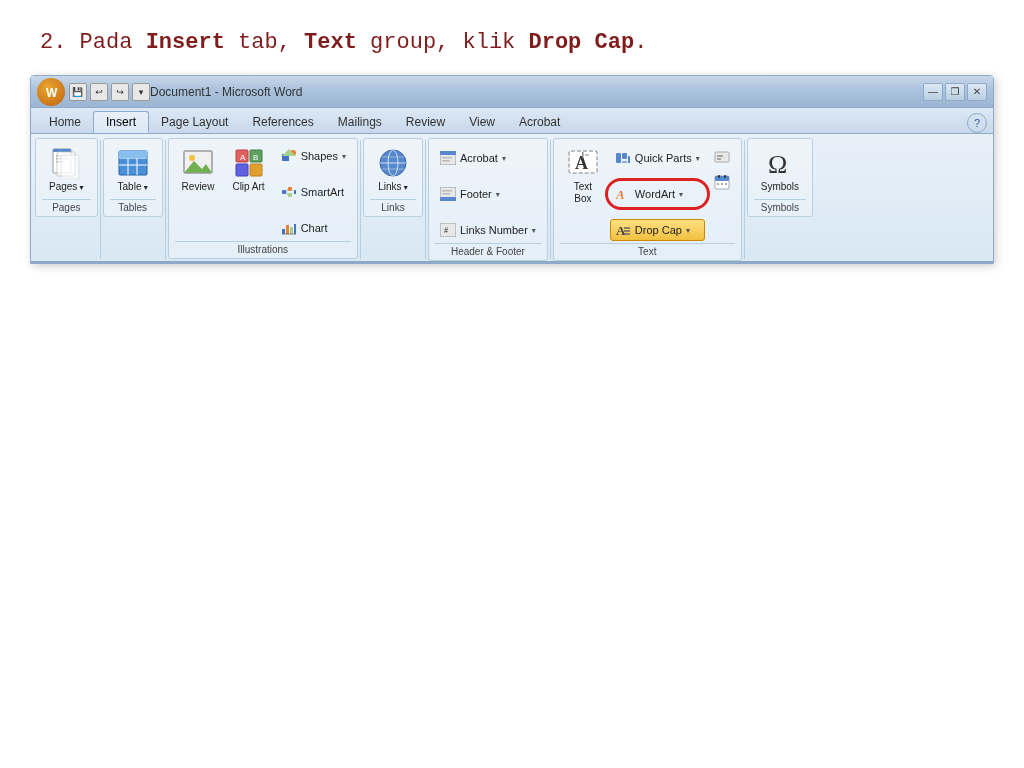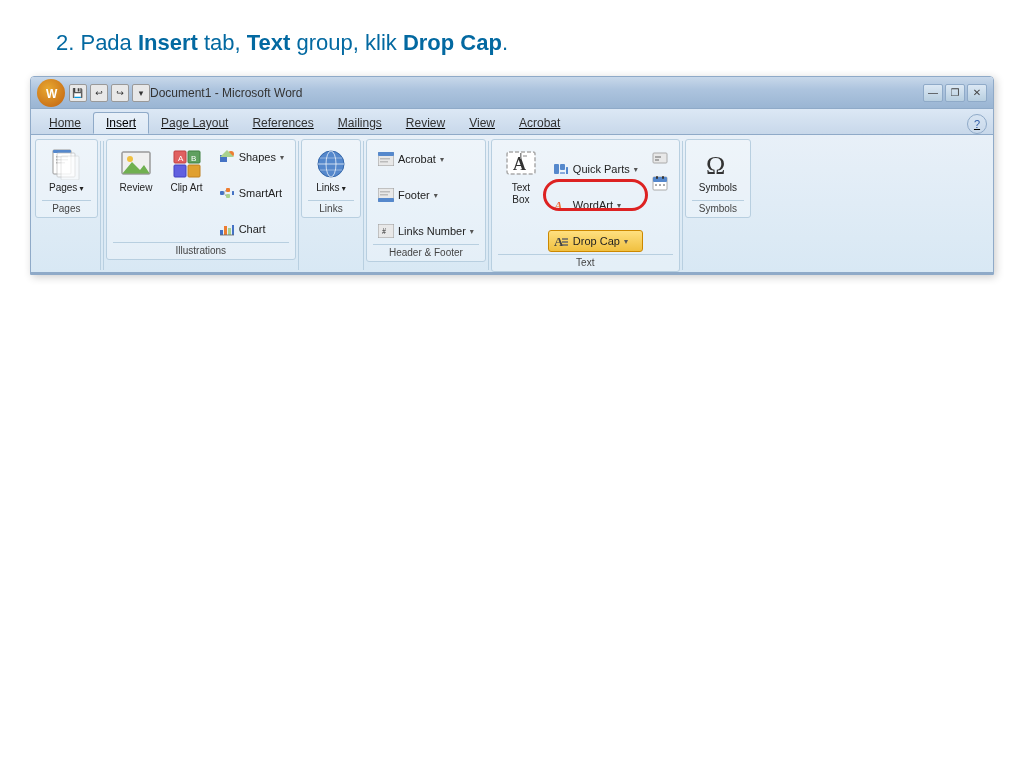--- a/index.html
+++ b/index.html
@@ -7,23 +7,24 @@
       background: white;
       font-family: 'Segoe UI', Tahoma, Geneva, Verdana, sans-serif;
       font-size: 13px;
       color: #000;
       width: 1024px;
       min-height: 768px;
     }
 
     
     .instruction {
-      padding: 30px 40px 20px 56px;
+      padding: 30px 40px 20px 40px;
       font-size: 22px;
-      color: #0369a1;
+      color: #7f1d1d;
+      font-family: Liberation Mono, monospace;
     }
     .instruction strong { font-weight: bold; }
 
     
     .office-window {
       margin: 0 30px;
       border: 1px solid #8faac8;
       border-radius: 4px 4px 0 0;
       overflow: hidden;
       box-shadow: 2px 2px 8px rgba(0,0,0,0.2);
@@ -99,21 +100,20 @@
     }
 
     
     .ribbon-tabs {
       background: linear-gradient(to bottom, #dce8f5 0%, #c8d8ea 100%);
       display: flex;
       align-items: flex-end;
       padding: 0 6px;
       height: 26px;
       border-bottom: 1px solid #8faac8;
-      text-decoration: underline;
     }
     .ribbon-tab {
       padding: 4px 12px;
       font-size: 12px;
       color: #333;
       cursor: pointer;
       border-radius: 3px 3px 0 0;
       height: 22px;
       display: flex;
       align-items: center;
@@ -326,20 +326,42 @@
             </div>
             <div class="label with-arrow">Pages</div>
           </div>
         </div>
         <div class="ribbon-group-label">Pages</div>
       </div>
     </div>
 
     <div class="ribbon-separator"></div>
 
+    <div class="ribbon-group-wrapper">
+      <div class="ribbon-group">
+        <div class="ribbon-group-content">
+          <div class="btn-large">
+            <div class="icon">
+              <svg width="32" height="32" viewBox="0 0 32 32">
+                <rect x="2" y="4" width="28" height="24" rx="1" fill="#4a90d9" stroke="#2266aa" stroke-width="1"></rect>
+                <line x1="2" y1="11" x2="30" y2="11" stroke="white" stroke-width="1"></line>
+                <line x1="2" y1="18" x2="30" y2="18" stroke="white" stroke-width="1"></line>
+                <line x1="11" y1="4" x2="11" y2="28" stroke="white" stroke-width="1"></line>
+                <line x1="20" y1="4" x2="20" y2="28" stroke="white" stroke-width="1"></line>
+                <rect x="2" y="4" width="9" height="7" fill="#87c0ec"></rect>
+                <rect x="11" y="4" width="9" height="7" fill="#87c0ec"></rect>
+                <rect x="20" y="4" width="10" height="7" fill="#87c0ec"></rect>
+              </svg>
+            </div>
+            <div class="label with-arrow">Table</div>
+          </div>
+        </div>
+        <div class="ribbon-group-label">Tables</div>
+      </div>
+    </div>
 
     <div class="ribbon-separator"></div>
 
     <div class="ribbon-group-wrapper">
       <div class="ribbon-group">
         <div class="ribbon-group-content">
 
           <div class="btn-large">
             <div class="icon">
               <svg width="32" height="32" viewBox="0 0 32 32">
@@ -488,21 +510,21 @@
               <svg width="32" height="32" viewBox="0 0 32 32">
                 <rect x="2" y="4" width="28" height="22" rx="2" fill="white" stroke="#aaa" stroke-width="1.5" stroke-dasharray="4,2"></rect>
                 <text x="8" y="22" font-size="18" font-family="serif" font-weight="bold" fill="#333">A</text>
                 <line x1="18" y1="8" x2="22" y2="8" stroke="#888" stroke-width="1"></line>
                 <rect x="15" y="5" width="1.5" height="6" fill="#888"></rect>
               </svg>
             </div>
             <div class="label">Text<br>Box</div>
           </div>
 
-          <div class="btn-small-stack" style="margin-top:14px;">
+          <div class="btn-small-stack" style="margin-top:4px;">
 
             <div class="btn-small">
               <div class="icon">
                 <svg width="16" height="16" viewBox="0 0 16 16">
                   <rect x="1" y="3" width="5" height="10" rx="1" fill="#5588cc"></rect>
                   <rect x="7" y="3" width="5" height="6" rx="1" fill="#5588cc"></rect>
                   <rect x="7" y="11" width="5" height="2" rx="0.5" fill="#88aadd"></rect>
                   <rect x="13" y="6" width="2" height="7" rx="0.5" fill="#5588cc"></rect>
                 </svg>
               </div>

